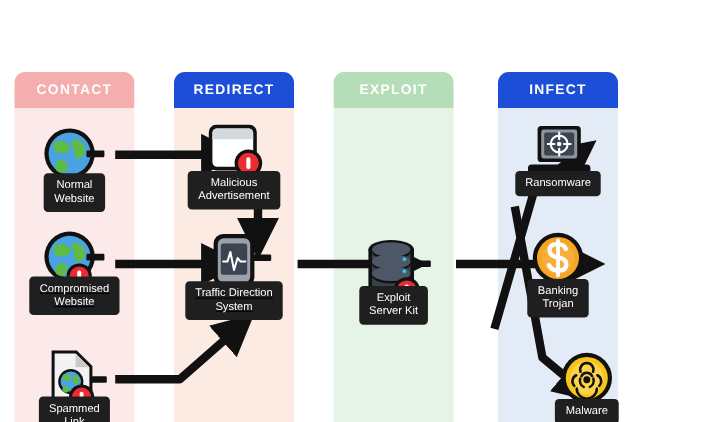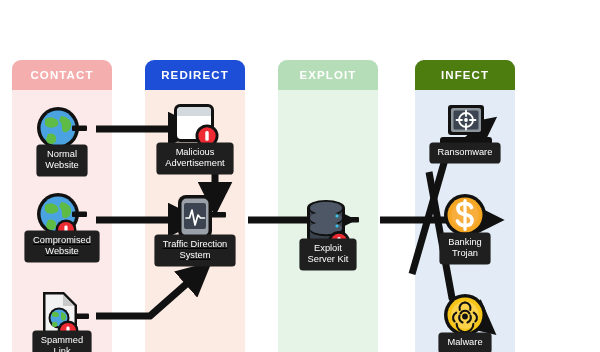--- a/index.html
+++ b/index.html
@@ -67,21 +67,21 @@
   <div class="column" id="col-0" style="left: 12px; background: rgb(252, 234, 234);">
     <div class="col-head" style="background: rgb(245, 174, 174);">CONTACT</div>
   </div>
   <div class="column" id="col-1" style="left: 145px; background: rgb(252, 235, 227);">
     <div class="col-head" style="background: #1d4ed8;">REDIRECT</div>
   </div>
   <div class="column" id="col-2" style="left: 278px; background: rgb(230, 244, 232);">
     <div class="col-head" style="background: rgb(181, 221, 184);">EXPLOIT</div>
   </div>
   <div class="column" id="col-3" style="left: 415px; background: rgb(227, 236, 246);">
-    <div class="col-head" style="background: #4d7c0f;">INFECT</div>
+    <div class="col-head" style="background: #1d4ed8;">INFECT</div>
   </div>
 
   <svg id="arrows" viewBox="0 0 600 352">
     <defs>
       <marker id="ah" markerWidth="5" markerHeight="5" refX="1.2" refY="2.5" orient="auto">
         <path d="M0,0 L5,2.5 L0,5 z" fill="#111111"></path>
       </marker>
     </defs>
 
     <path d="M96,81 L176,81" stroke="#111111" stroke-width="7" fill="none" marker-end="url(#ah)"></path>
@@ -234,21 +234,21 @@
           <circle cx="28" cy="18" r="7" fill="none" stroke="#fff" stroke-width="1.8"></circle>
           <path d="M28,8.5 v5.5 M28,22 v5.5 M18.5,18 h5.5 M32,18 h5.5" stroke="#fff" stroke-width="1.8" stroke-linecap="round"></path>
           <circle cx="28" cy="18" r="1.9" fill="#fff"></circle>
         </g>
         <path d="M5,35 h46 a3,3 0 0 1 3,3 v5 h-52 v-5 a3,3 0 0 1 3,-3 z" fill="#111"></path>
       </svg>
     </div>
     <div class="label">Ransomware</div>
   </div>
 
-  <div class="node" id="node-8" style="left: 415px; top: 244px;">
+  <div class="node" id="node-8" style="left: 415px; top: 244px; padding-left: 24px;">
     <div class="art">
       <svg width="54" height="50" viewBox="0 0 54 50">
         <circle cx="27" cy="23" r="21" fill="#111"></circle>
         <circle cx="27" cy="23" r="17.5" fill="#f7c518"></circle>
         <circle cx="27" cy="23" r="13.8" fill="#fbd24a"></circle>
         <g fill="none" stroke="#111" stroke-width="2.1" stroke-linecap="round">
           <path d="M27,10.5 a5.5,5.5 0 0 1 5.2,7.3"></path>
           <path d="M27,10.5 a5.5,5.5 0 0 0 -5.2,7.3"></path>
           <path d="M16.6,29.5 a5.5,5.5 0 0 1 1.6,-8.8"></path>
           <path d="M37.4,29.5 a5.5,5.5 0 0 0 -1.6,-8.8"></path>

